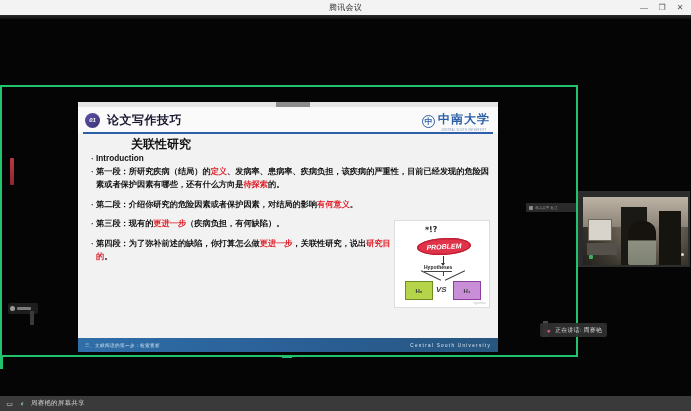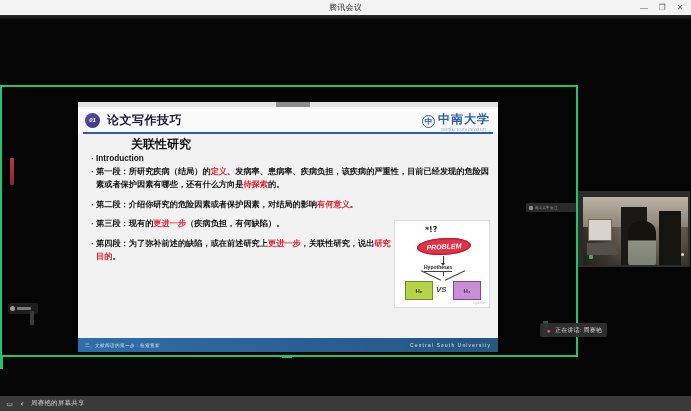--- a/index.html
+++ b/index.html
@@ -406,21 +406,21 @@
             <div class="bullet">
               <span class="dot">·</span>
               <span class="btext"><span>第二段：介绍你研究的危险因素或者保护因素，对结局的影响</span><span class="hl">有何意义</span><span>。</span></span>
             </div>
             <div class="bullet">
               <span class="dot">·</span>
               <span class="btext"><span>第三段：现有的</span><span class="hl">更进一步</span><span>（疾病负担，有何缺陷）。</span></span>
             </div>
             <div class="bullet b-narrow">
               <span class="dot">·</span>
-              <span class="btext"><span>第四段：为了弥补前述的缺陷，或在前述研究上</span><span class="hl">更进一步</span><span>，关联性研究，说出</span><span class="hl">研究目的</span><span>。</span></span>
+              <span class="btext"><span>第四段：为了弥补前述的缺陷，你打算怎么做</span><span class="hl">更进一步</span><span>，关联性研究，说出</span><span class="hl">研究目的</span><span>。</span></span>
             </div>
           </div>
       </div>
 
       <div class="slide-figure">
         <div class="fig-marks">*!?</div>
         <div class="fig-problem">PROBLEM</div>
         <div class="fig-arrow1"></div>
         <div class="fig-hypo">Hypotheses</div>
         <div class="fig-vline"></div>

